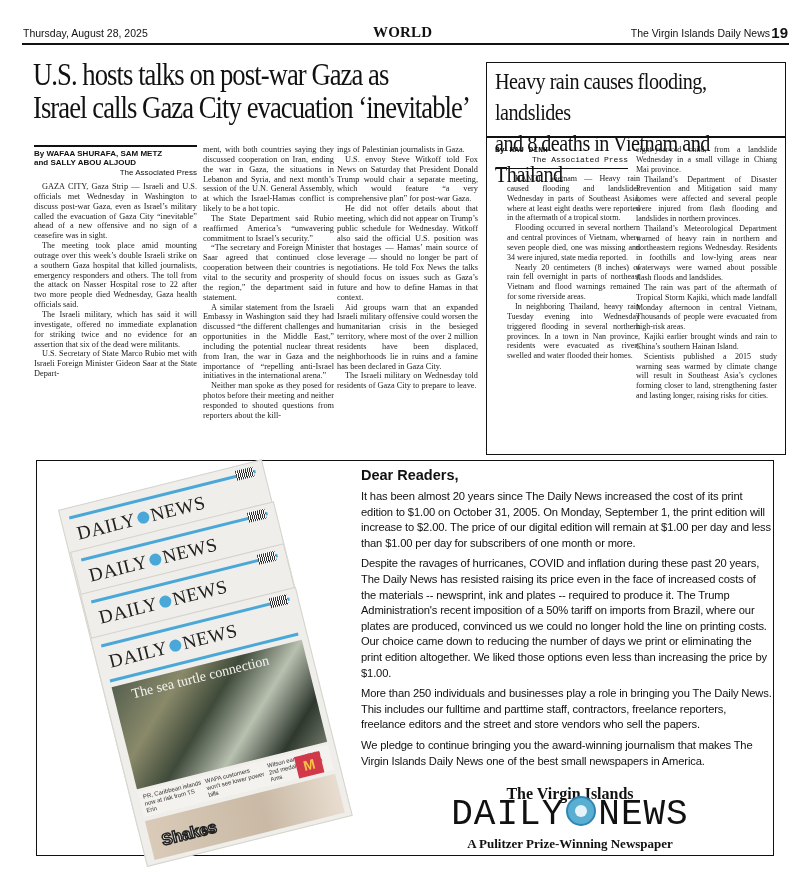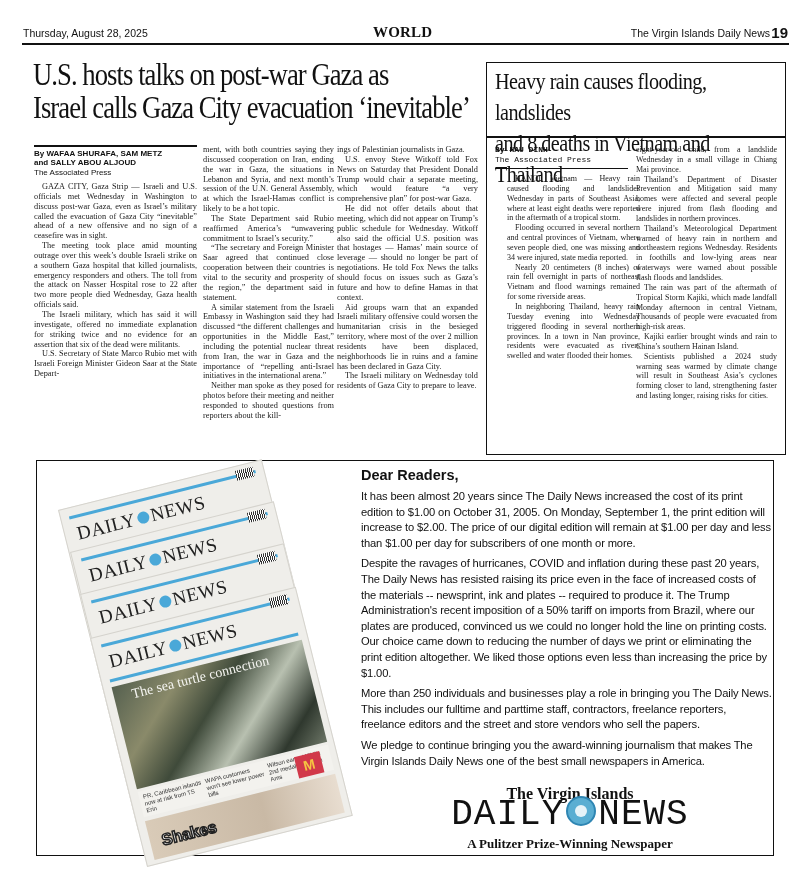--- a/index.html
+++ b/index.html
@@ -14,21 +14,21 @@
 
   .headline-left { position: absolute; left: 33px; top: 58px; width: 445px; font-family: "Liberation Serif", serif; font-size: 31px; line-height: 33px; letter-spacing: -1.1px; transform: scaleX(0.86); transform-origin: left top; width: 520px; }
 
   .box-right { position: absolute; left: 486px; top: 62px; width: 300px; height: 393px; border: 1.5px solid #111; }
   .headline-right { position: absolute; left: 495px; top: 66px; width: 330px; font-family: "Liberation Serif", serif; font-size: 24px; line-height: 31px; letter-spacing: -0.6px; transform: scaleX(0.84); transform-origin: left top; }
   .box-right-rule { position: absolute; left: 486px; top: 136px; width: 300px; height: 1.5px; background: #111; }
 
   .byline { position: absolute; font-family: "Liberation Sans", sans-serif; font-size: 8px; line-height: 9.5px; }
   .byline .rule { height: 1.5px; background: #111; margin-bottom: 2px; }
   .byline .names { font-weight: bold; }
-  .byline .org { font-weight: normal; }
+  .byline .org { font-weight: normal; text-align: right; }
   .byline .bottom-rule { height: 1px; background: #111; margin-top: 4px; }
 
   .col { position: absolute; font-family: "Liberation Serif", serif; font-size: 8.3px; line-height: 9.85px; text-align: justify; hyphens: auto; color: #1a1a1a; }
   .col p { text-indent: 8px; }
   .col p.first { text-indent: 8px; }
   .col p.cont { text-indent: 0; }
 
   .ad-box { position: absolute; left: 36px; top: 460px; width: 738px; height: 396px; border: 1.5px solid #111; }
   .ad-title { position: absolute; left: 361px; top: 467px; font-family: "Liberation Sans", sans-serif; font-weight: bold; font-size: 14.5px; }
   .ad-body { position: absolute; left: 361px; top: 489px; width: 412px; font-family: "Liberation Sans", sans-serif; font-size: 11.2px; line-height: 15.6px; color: #111; letter-spacing: -0.15px; }
@@ -114,21 +114,21 @@
     <p class="">Flooding occurred in several northern and central provinces of Vietnam, where seven people died, one was missing and 34 were injured, state media reported.</p>
     <p class="">Nearly 20 centimeters (8 inches) of rain fell overnight in parts of northeast Vietnam and flood warnings remained for some riverside areas.</p>
     <p class="">In neighboring Thailand, heavy rain Tuesday evening into Wednesday triggered flooding in several northern provinces. In a town in Nan province, residents were evacuated as rivers swelled and water flooded their homes.</p>
   </div>
 <div class="col" id="flood-col-1" style="left:636px; top:145px; width:141px; font-size:8px;">
     <p class="cont">eight-year-old child, from a landslide Wednesday in a small village in Chiang Mai province.</p>
     <p class="">Thailand’s Department of Disaster Prevention and Mitigation said many homes were affected and several people were injured from flash flooding and landslides in northern provinces.</p>
     <p class="">Thailand’s Meteorological Department warned of heavy rain in northern and northeastern regions Wednesday. Residents in foothills and low-lying areas near waterways were warned about possible flash floods and landslides.</p>
     <p class="">The rain was part of the aftermath of Tropical Storm Kajiki, which made landfall Monday afternoon in central Vietnam, Thousands of people were evacuated from high-risk areas.</p>
     <p class="">Kajiki earlier brought winds and rain to China’s southern Hainan Island.</p>
-    <p class="">Scientists published a 2024 study warning seas warmed by climate change will result in Southeast Asia’s cyclones forming closer to land, strengthening faster and lasting longer, raising risks for cities.</p>
+    <p class="">Scientists published a 2015 study warning seas warmed by climate change will result in Southeast Asia’s cyclones forming closer to land, strengthening faster and lasting longer, raising risks for cities.</p>
   </div>
 
 <div class="ad-box"></div>
 
 <div class="paper-photo">
   <div class="paper" style="left:0px; top:30px; width:210px; height:330px; transform: rotate(-14deg);">
     <div class="stripe" style="top:8px;"></div>
     <div class="title" style="top:16px;">DAILY<span class="dot"></span>NEWS</div>
     <div class="barcode" style="top:4px;"></div>
   </div>

